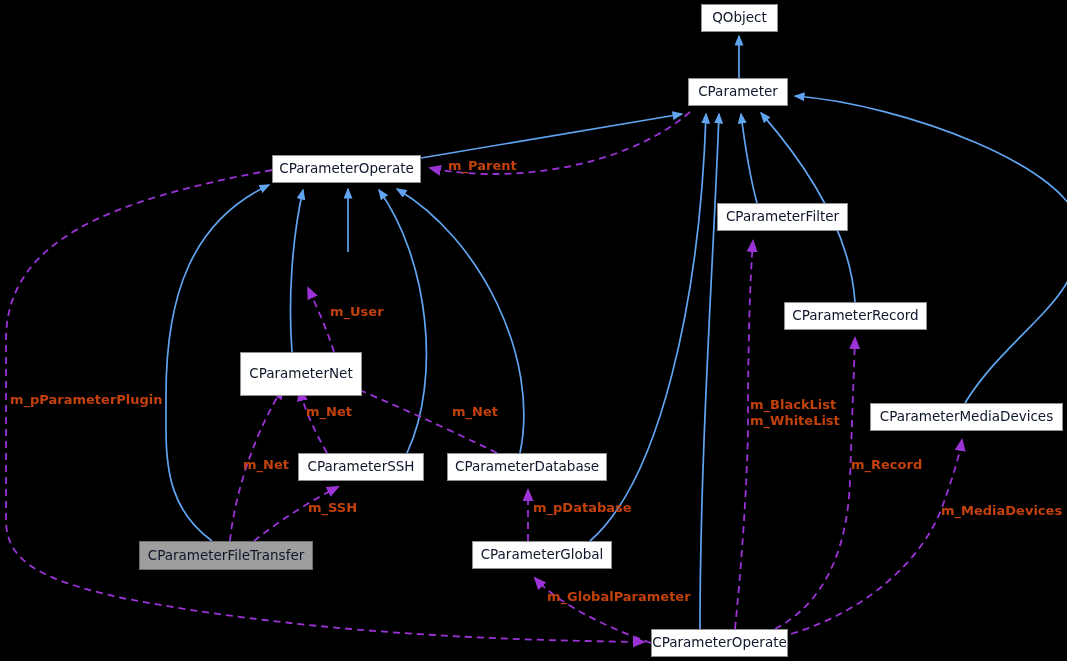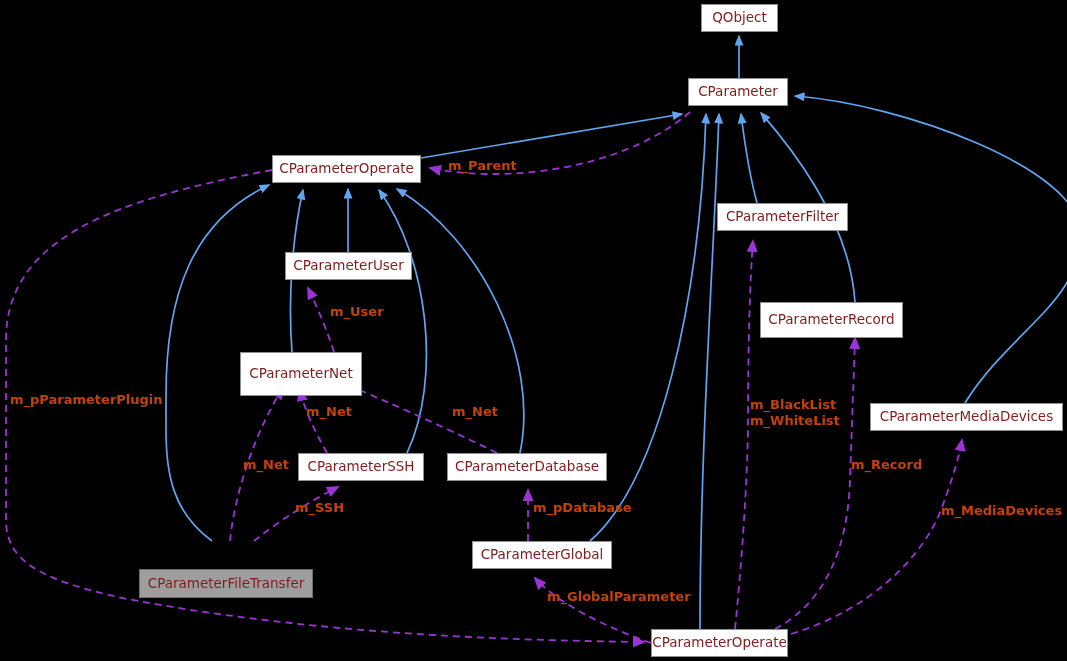--- a/index.html
+++ b/index.html
@@ -3,25 +3,25 @@
 <meta charset="utf-8">
 <style>
   html,body{margin:0;padding:0;background:#000;}
   #stage{
     position:relative;width:1067px;height:661px;background:#000000;
     font-family:"DejaVu Sans","Liberation Sans",sans-serif;overflow:hidden;
   }
   #edges{position:absolute;left:0;top:0;width:1067px;height:661px;}
   .node{
     position:absolute;box-sizing:border-box;
-    background:#ffffff;border:1.5px solid #8f8f8f;color:#7f1d1d;
+    background:#ffffff;border:1.5px solid #8f8f8f;color:#0f172a;
     font-size:13.5px;line-height:1;display:flex;align-items:center;justify-content:center;
     white-space:nowrap;z-index:2;
   }
-  .node.hl{background:#9e9e9e;border-color:#6e6e6e;margin-top:28px;}
+  .node.hl{background:#9e9e9e;border-color:#6e6e6e;}
   .elabel{
     position:absolute;color:#c2410c;font-size:13px;font-weight:bold;
     white-space:pre-line;line-height:1.22;z-index:3;
   }
   .edge-blue{stroke:#61a5f1;stroke-width:1.7;fill:none;}
   .edge-purple{stroke:#9c33d6;stroke-width:1.8;fill:none;stroke-dasharray:7 5;}
 </style>
 </head>
 <body>
 
@@ -61,36 +61,35 @@
     <path class="edge-purple" marker-end="url(#ap)" d="M272,170 C110,200 6,240 6,340 L6,520 C6,562 42,580 122,598 C300,632 480,640 644,642"></path>
     <path class="edge-purple" marker-end="url(#ap)" d="M735,629 C744,540 748,460 748,420 C748,348 750,278 753,241"></path>
     <path class="edge-purple" marker-end="url(#ap)" d="M775,629 C830,600 848,540 850,480 C852,420 854,370 855,338"></path>
     <path class="edge-purple" marker-end="url(#ap)" d="M791,634 C870,610 922,558 941,510 C955,472 960,452 962,440"></path>
   </svg>
 
   <div class="node" style="left:701px;top:4px;width:77px;height:28px">QObject</div>
   <div class="node" style="left:688px;top:78px;width:100px;height:28px">CParameter</div>
   <div class="node" style="left:272px;top:155px;width:149px;height:28px">CParameterOperate</div>
   <div class="node" style="left:717px;top:203px;width:131px;height:28px">CParameterFilter</div>
-  <div class="node" style="left:285px;top:252px;width:127px;height:28px">CParameterUser</div>
-  <div class="node" style="left:760px;top:302px;width:143px;height:36px">CParameterRecord</div>
+  <div class="node" style="left:784px;top:302px;width:143px;height:28px">CParameterRecord</div>
   <div class="node" style="left:240px;top:352px;width:122px;height:44px">CParameterNet</div>
   <div class="node" style="left:870px;top:403px;width:193px;height:28px">CParameterMediaDevices</div>
   <div class="node" style="left:447px;top:453px;width:160px;height:28px">CParameterDatabase</div>
   <div class="node" style="left:298px;top:453px;width:126px;height:28px">CParameterSSH</div>
   <div class="node hl" style="left:139px;top:541px;width:174px;height:29px">CParameterFileTransfer</div>
   <div class="node" style="left:472px;top:541px;width:140px;height:28px">CParameterGlobal</div>
   <div class="node" style="left:651px;top:629px;width:137px;height:28px">CParameterOperate</div>
 
   <div class="elabel" style="left:448px;top:158px">m_Parent</div>
   <div class="elabel" style="left:330px;top:304px">m_User</div>
   <div class="elabel" style="left:243px;top:457px">m_Net</div>
   <div class="elabel" style="left:306px;top:404px">m_Net</div>
   <div class="elabel" style="left:452px;top:404px">m_Net</div>
-  <div class="elabel" style="left:295px;top:500px">m_SSH</div>
+  <div class="elabel" style="left:308px;top:500px">m_SSH</div>
   <div class="elabel" style="left:533px;top:500px">m_pDatabase</div>
   <div class="elabel" style="left:547px;top:589px">m_GlobalParameter</div>
   <div class="elabel" style="left:10px;top:392px">m_pParameterPlugin</div>
   <div class="elabel" style="left:750px;top:397px">m_BlackList
 m_WhiteList</div>
   <div class="elabel" style="left:851px;top:457px">m_Record</div>
   <div class="elabel" style="left:941px;top:503px">m_MediaDevices</div>
 
 </div>
 

